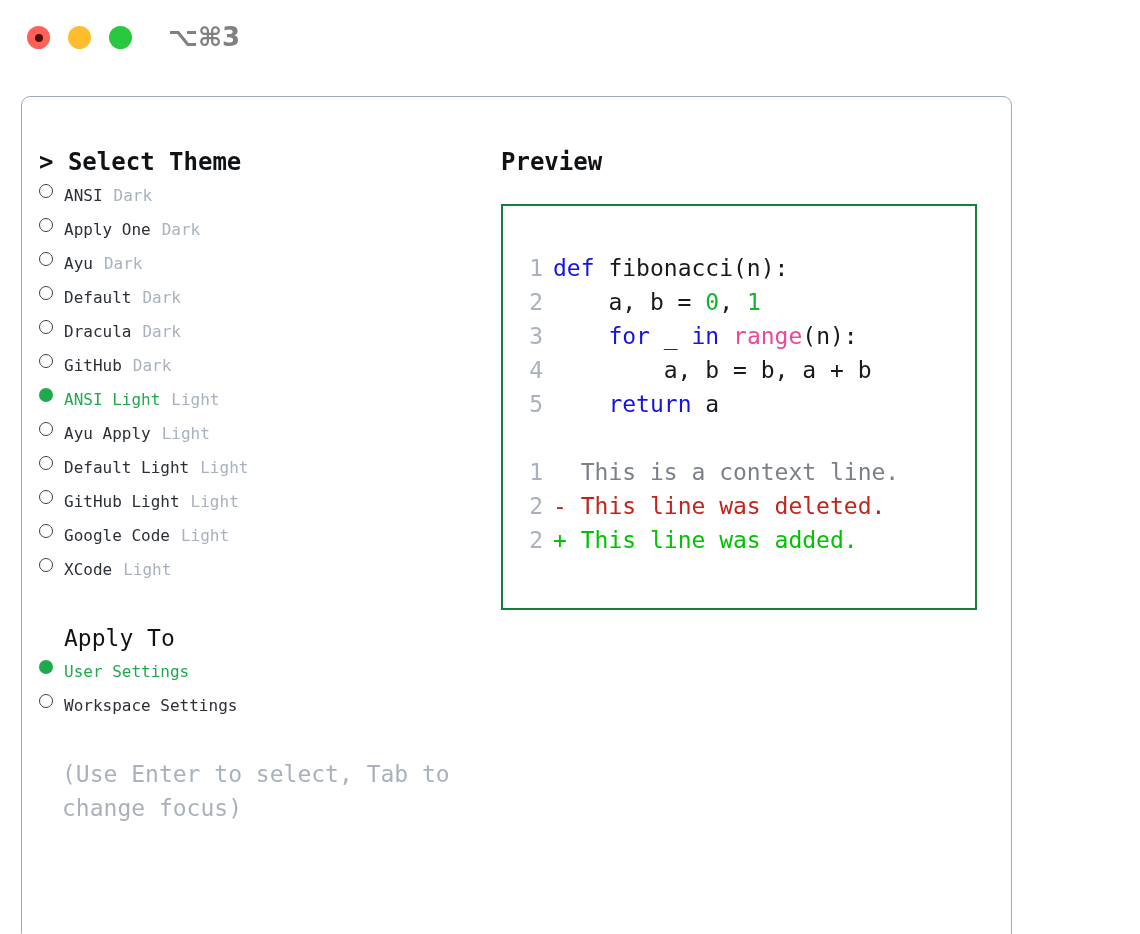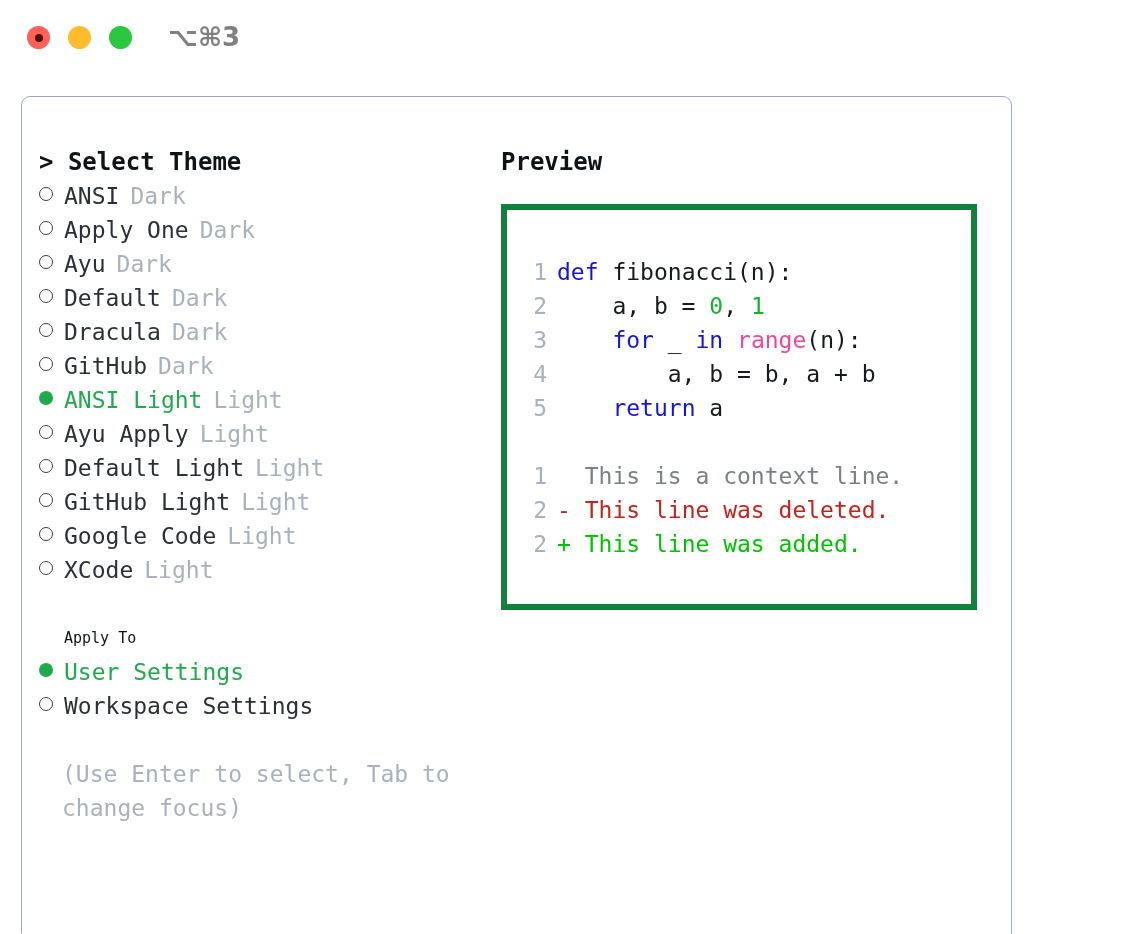--- a/index.html
+++ b/index.html
@@ -98,21 +98,21 @@
     line-height: 34px;
     white-space: pre;
   }
   .caret { font-weight: bold; }
   
   .list { margin-top: 0; }
   .row {
     display: flex;
     align-items: baseline;
     height: 34px;
-    font-size: 23px;
+    font-size: 16px;
     line-height: 34px;
     white-space: pre;
   }
   .radio {
     display: inline-block;
     width: 14px; height: 14px;
     border-radius: 50%;
     box-sizing: border-box;
     margin-right: 11px;
     position: relative;
@@ -129,21 +129,21 @@
   }
   .theme-name { color: #2b2f36; }
   .theme-name.selected { color: #1faa4b; }
   .theme-badge {
     color: #a8b1bd;
     margin-left: 11px;
   }
   
   .apply-block { margin-top: 34px; }
   .apply-title {
-    font-size: 15px;
+    font-size: 23px;
     line-height: 34px;
     color: #101316;
     padding-left: 25px;
     white-space: pre;
   }
   .apply-name { color: #2b2f36; }
   .apply-name.selected { color: #1faa4b; }
   
   .hint {
     margin-top: 34px;
@@ -153,21 +153,21 @@
     width: 400px;
     margin-left: 23px;
   }
   
   .preview-box {
     position: absolute;
     left: 0;
     top: 59px;
     width: 476px;
     height: 406px;
-    border: 6px solid #15803d;
+    border: 2px solid #15803d;
     box-sizing: border-box;
     background: #ffffff;
   }
   .code {
     position: absolute;
     left: 18px;
     top: 45px;
     font-size: 23px;
     line-height: 34px;
     white-space: pre;

